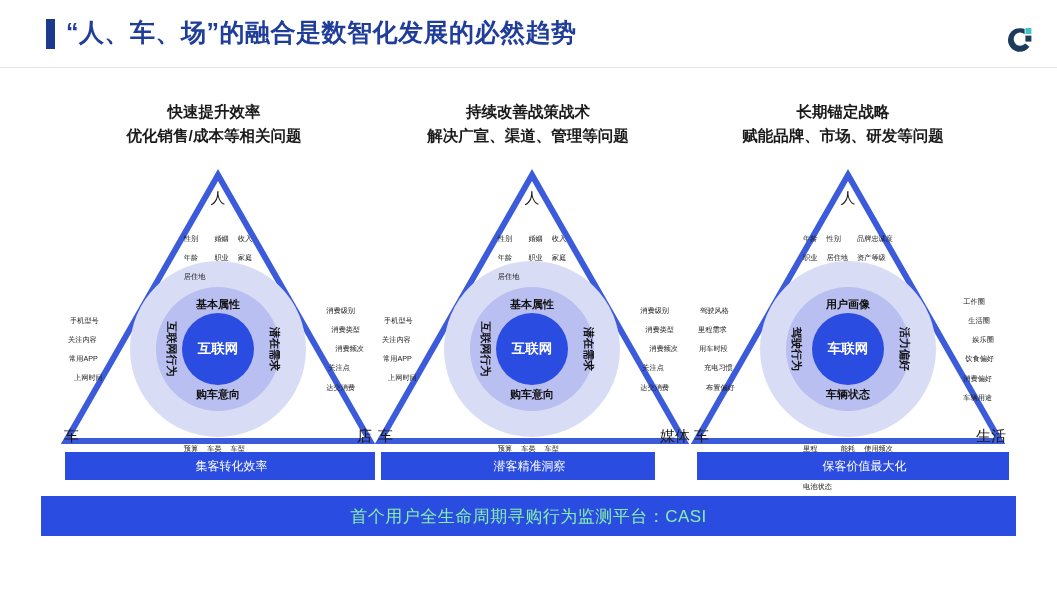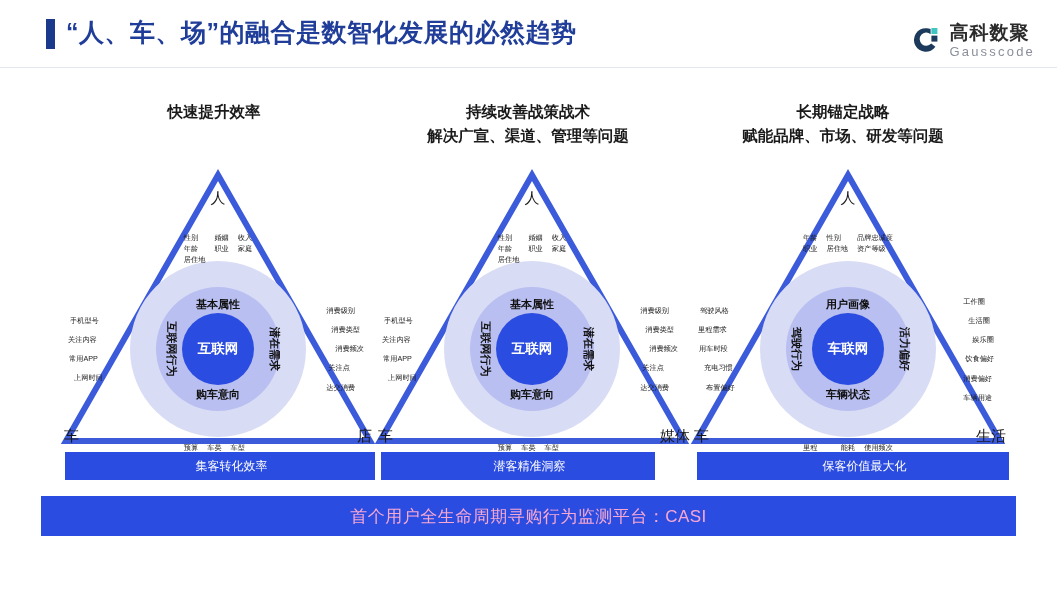--- a/index.html
+++ b/index.html
@@ -83,21 +83,21 @@
   }
   .sect-top    { left: 50%; transform: translateX(-50%); top: 36px; }
   .sect-bottom { left: 50%; transform: translateX(-50%); top: 126px; }
   .sect-left   { left: 14px; top: 50%; transform: translateY(-50%) rotate(90deg); transform-origin: center; }
   .sect-right  { right: 10px; top: 50%; transform: translateY(-50%) rotate(90deg); transform-origin: center; }
 
   .mini {
     position: absolute; font-size: 7.2px; color: #1a1a1a; white-space: nowrap; z-index: 8;
     line-height: 1.55;
   }
-  .mini.grid { display: grid; gap: 0 9px; font-family: Liberation Mono, monospace; }
+  .mini.grid { display: grid; gap: 8px 9px; }
   .mini.col  { display: flex; flex-direction: column; }
   .mini.g3 { grid-template-columns: repeat(3, auto); }
 
   .mini-top    { left: 50%; transform: translateX(-50%); top: -28px; text-align: left; }
   .mini-bottom { left: 50%; transform: translateX(-50%); top: 182px; text-align: left; }
 
   .mini-left {
     left: -62px; top: 50%; transform: translateY(-50%);
     align-items: flex-start; gap: 8px;
   }
@@ -123,21 +123,21 @@
     background: #2b4ce0; color: #fff;
     display: flex; align-items: center; justify-content: center;
     font-size: 12px; font-weight: 500; padding-left: 23px;
   }
   .sb1 { left: 65px;  width: 310px; }
   .sb2 { left: 381px; width: 274px; }
   .sb3 { left: 697px; width: 312px; }
 
   .mainbar {
     position: absolute; left: 41px; top: 496px; width: 975px; height: 40px;
-    background: #2b4ce0; color: #f9a8d4;
+    background: #2b4ce0; color: #86efac;
     display: flex; align-items: center; justify-content: center;
     font-size: 17px; letter-spacing: 0.5px;
   }
 </style>
 </head>
 <body>
 
 <div id="slide">
 
   <div class="header">
@@ -146,29 +146,26 @@
     <div class="header-rule"></div>
 
     <div class="logo">
       <div class="logo-mark">
         <svg width="30" height="30" viewBox="0 0 30 30">
           <path d="M15 3.2 A11.8 11.8 0 1 0 24.4 21.8 L20.2 18.6 A6.6 6.6 0 1 1 19.6 9.2 L19.6 3.9 A11.6 11.6 0 0 0 15 3.2 Z" fill="#1b3a5c"></path>
           <rect x="20.4" y="3.0" width="6.0" height="6.0" fill="#3ec7c2"></rect>
           <rect x="20.4" y="10.6" width="6.0" height="6.0" fill="#1b3a5c"></rect>
         </svg>
       </div>
-      <div class="logo-txt">
-        <span class="logo-cn">高科数聚</span>
-        <span class="logo-en">Gausscode</span>
-      </div>
     </div>
   </div>
 
   <div class="col-head ch1">
     <span class="l1">快速提升效率</span>
+    <span class="l2">优化销售/成本等相关问题</span>
   </div>
   <div class="col-head ch2">
     <span class="l1">持续改善战策战术</span>
     <span class="l2">解决广宣、渠道、管理等问题</span>
   </div>
   <div class="col-head ch3">
     <span class="l1">长期锚定战略</span>
     <span class="l2">赋能品牌、市场、研发等问题</span>
   </div>
 

